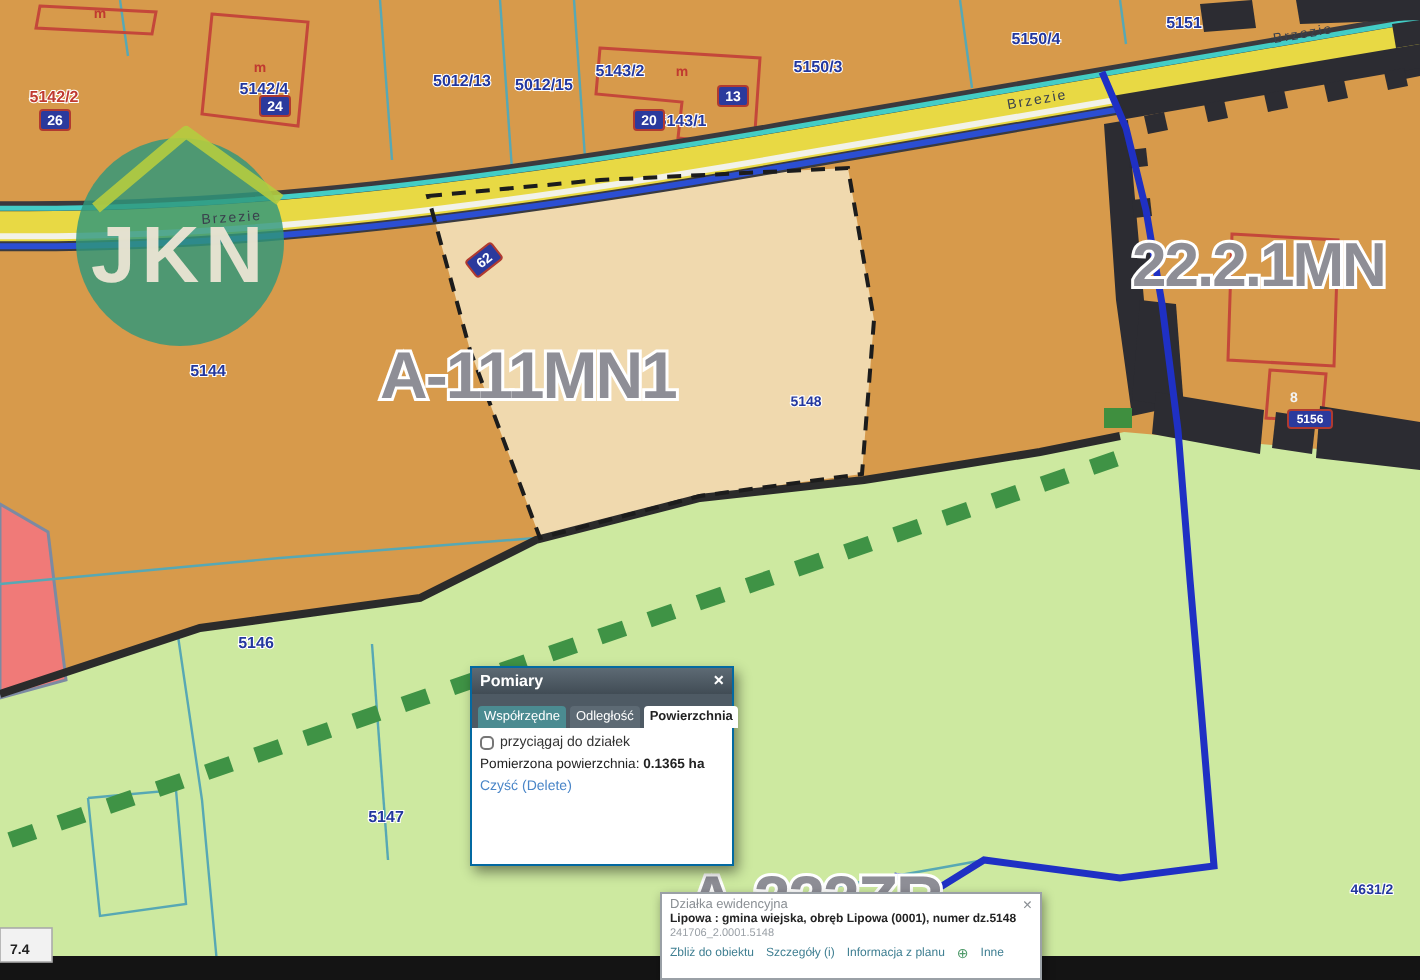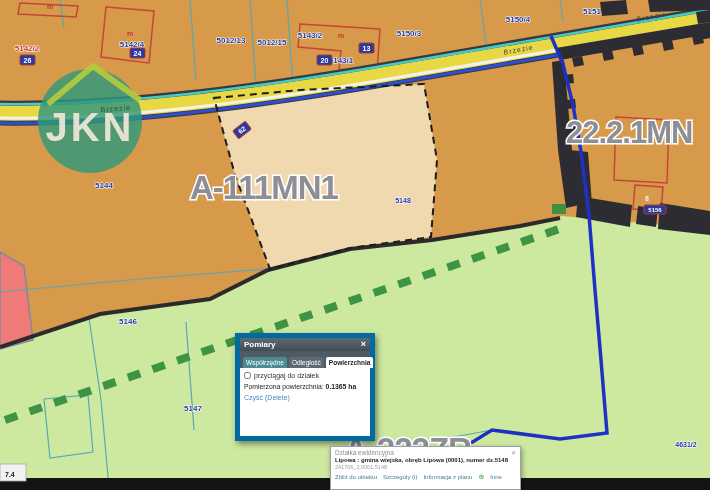--- a/index.html
+++ b/index.html
@@ -17,21 +17,21 @@
   .badge-t{font-weight:bold;font-size:7px;fill:#ffffff;text-anchor:middle;}
   .roadlbl{font-size:7px;fill:#3a414d;letter-spacing:1px;text-anchor:middle;}
   .mred{font-weight:bold;font-size:7px;fill:#c03a30;text-anchor:middle;}
   .white-t{font-weight:bold;font-size:7px;fill:#f3f3f3;text-anchor:middle;}
   .teal{stroke:#57a8b4;stroke-width:1.2;fill:none;}
   .redline{stroke:#c4473a;stroke-width:1.5;fill:none;}
   .dark{fill:#2c2c32;}
 
   
   .dialog{position:absolute;left:235px;top:333px;width:130px;height:98px;
-          background:#fff;border:5px solid #0369a1;box-shadow:2px 3px 6px rgba(0,0,0,.45);
+          background:#fff;border:1px solid #0369a1;box-shadow:2px 3px 6px rgba(0,0,0,.45);
           font-size:7px;color:#333;}
   .dlg-title{height:13px;background:linear-gradient(#5d6a74,#414c55);color:#fff;
              display:flex;align-items:center;justify-content:space-between;
              padding:0 4px;font-size:8px;font-weight:bold;}
   .dlg-x{cursor:pointer;font-weight:bold;font-size:9px;line-height:9px;}
   .dlg-tabs{height:15px;background:#4e5a64;display:flex;align-items:flex-end;
             gap:2px;padding:2px 3px 0 3px;}
   .tab{font-size:6.5px;color:#fff;padding:2px 3px;border-radius:2px 2px 0 0;cursor:pointer;white-space:nowrap;}
   .tab1{background:#4b8b91;}
   .tab2{background:#5d6a74;}

